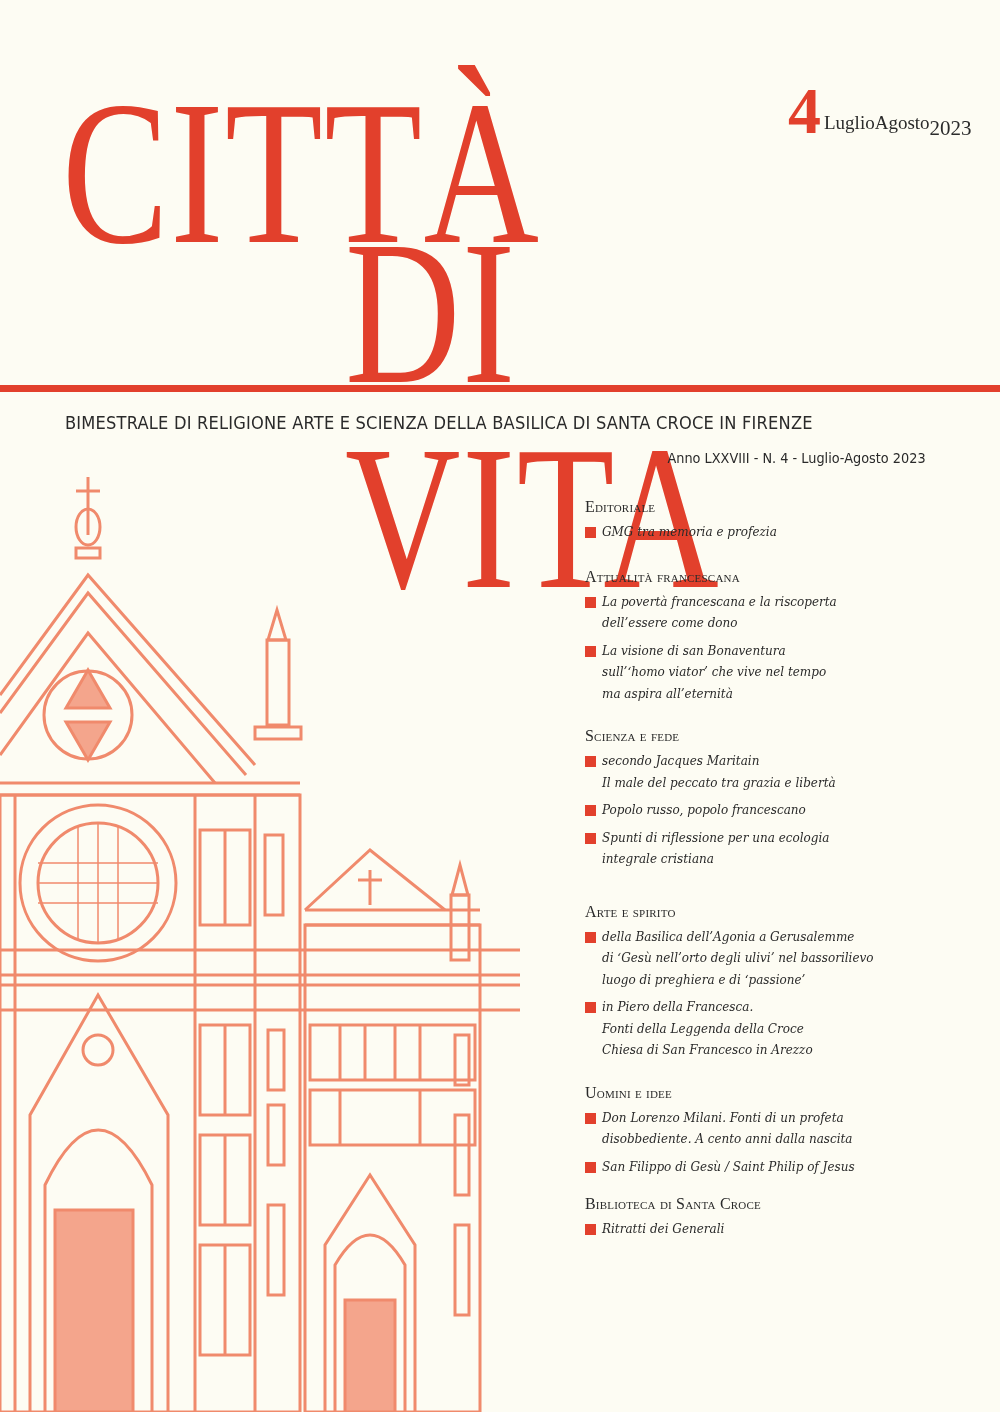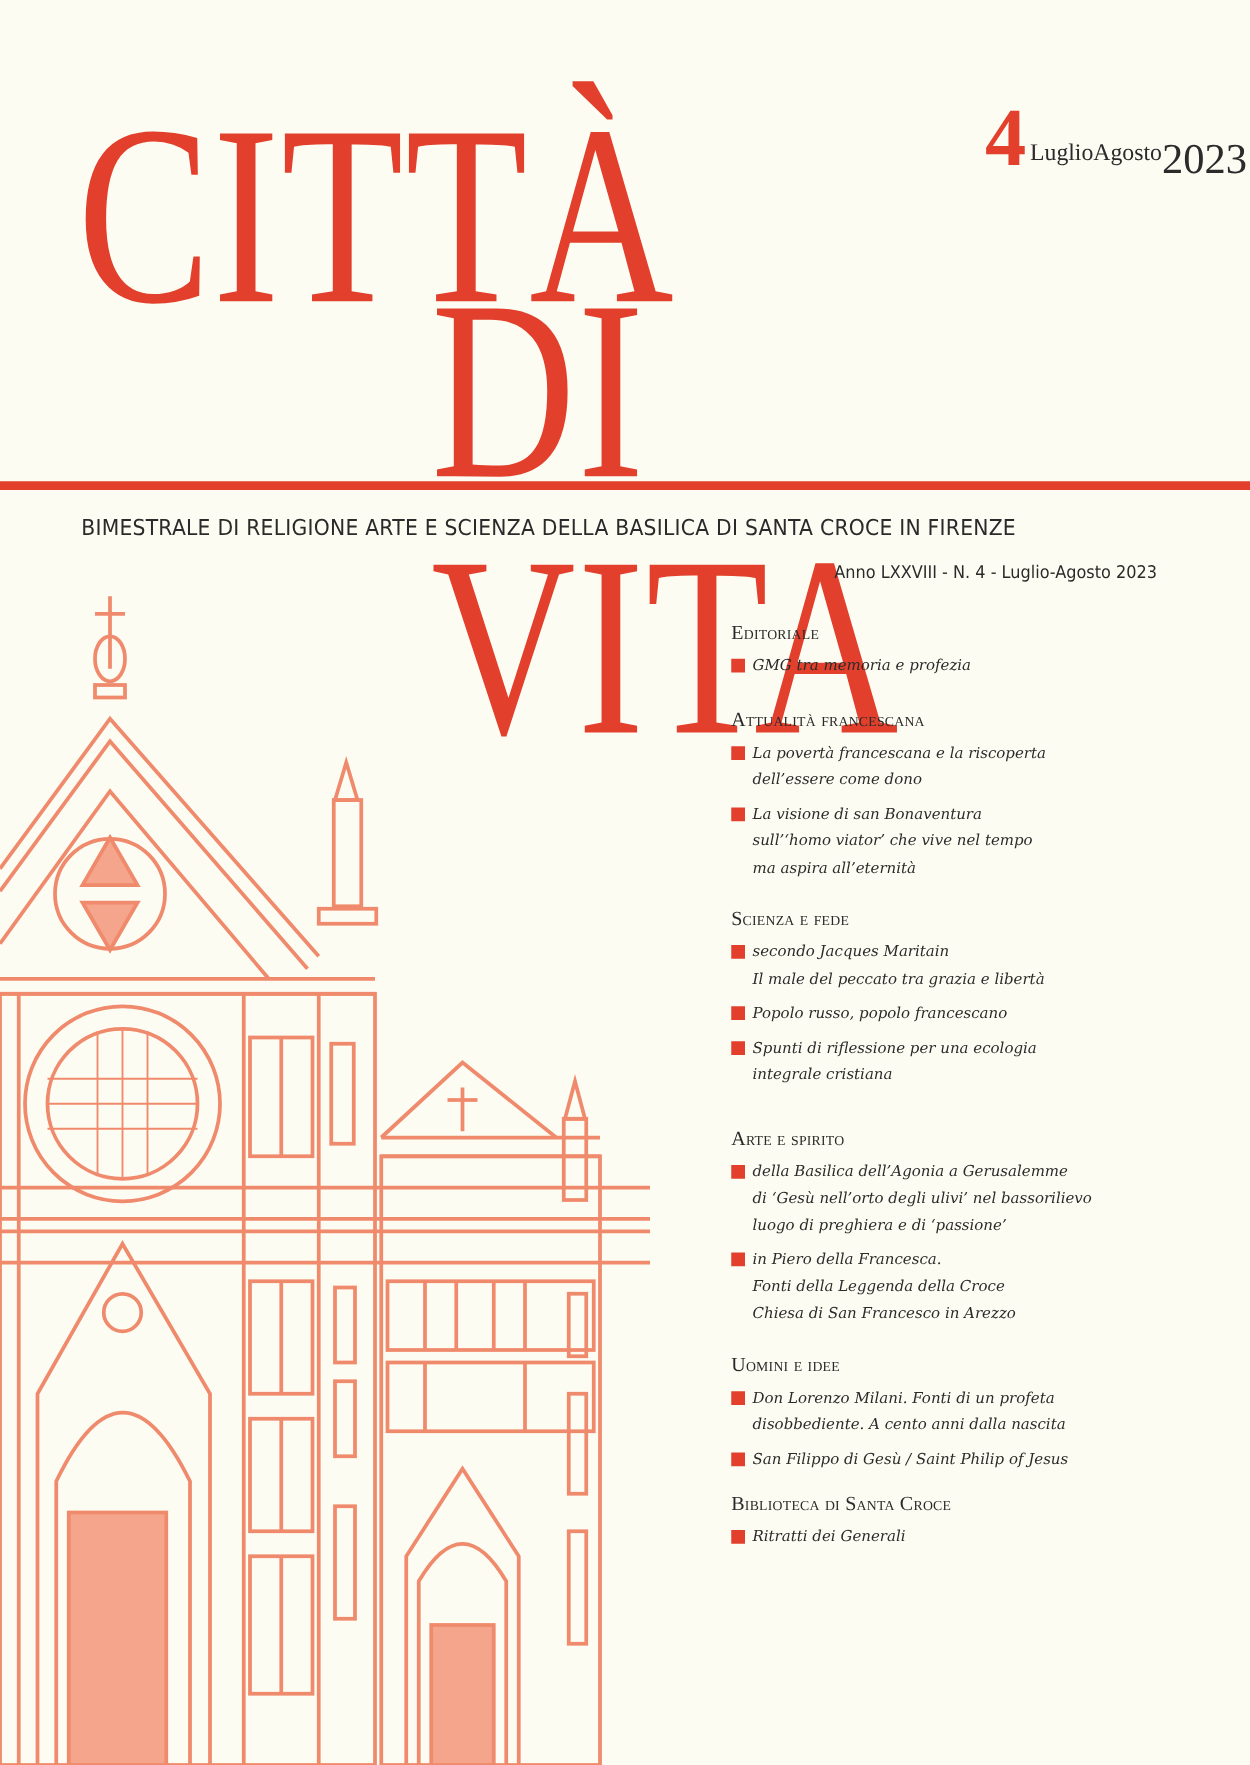--- a/index.html
+++ b/index.html
@@ -4,21 +4,21 @@
 <style>
   html, body { margin:0; padding:0; }
   body { width:1000px; height:1412px; background:#fdfcf3; position:relative; overflow:hidden; font-family:"DejaVu Serif", serif; }
   .masthead { position:absolute; color:#e2402c; font-family:"Liberation Serif", serif; letter-spacing:2px; line-height:1; }
   .mast1 { left:62px; top:70px; font-size:205px; transform:scaleX(0.78); transform-origin:left top; }
   .mast2 { left:345px; top:210px; font-size:205px; transform:scaleX(0.78); transform-origin:left top; }
   .issue { position:absolute; left:788px; top:80px; display:flex; align-items:flex-end; }
   .issue-num { color:#e2402c; font-family:"Liberation Serif", serif; font-size:66px; line-height:62px; font-weight:bold; margin-right:3px; }
   .issue-date { display:flex; flex-direction:row; color:#2b2b2b; font-family:"Liberation Serif", serif; }
   .issue-date .m { font-size:19px; line-height:17px; }
-  .issue-date .y { font-size:34px; line-height:28px; }
+  .issue-date .y { font-size:21px; line-height:28px; }
   .rule { position:absolute; left:0; width:1000px; top:385px; height:7px; background:#e2402c; }
   .subtitle { position:absolute; left:65px; top:413px; font-family:"DejaVu Sans", sans-serif; font-size:17.5px; letter-spacing:0.2px; color:#2a2a2a; transform:scaleX(0.93); transform-origin:left top; white-space:nowrap; }
   .volume { position:absolute; right:74px; top:450px; font-family:"DejaVu Sans", sans-serif; font-size:14px; color:#2a2a2a; transform:scaleX(0.92); transform-origin:right top; white-space:nowrap; }
   .toc { position:absolute; left:585px; top:498px; width:420px; color:#2a2a2a; }
   .section { margin-bottom:17px; }
   .section-title { font-family:"Liberation Serif", serif; font-size:16px; font-variant:small-caps; margin-bottom:6px; letter-spacing:0.2px; }
   .item { position:relative; padding-left:17px; margin-bottom:6px; font-family:"DejaVu Serif", serif; font-style:italic; font-size:12px; line-height:21.5px; }
   .item .bullet { position:absolute; left:0; top:5px; width:11px; height:11px; background:#e2402c; }
   .item .line { display:block; white-space:nowrap; }
   .item .plain { font-style:normal; }

